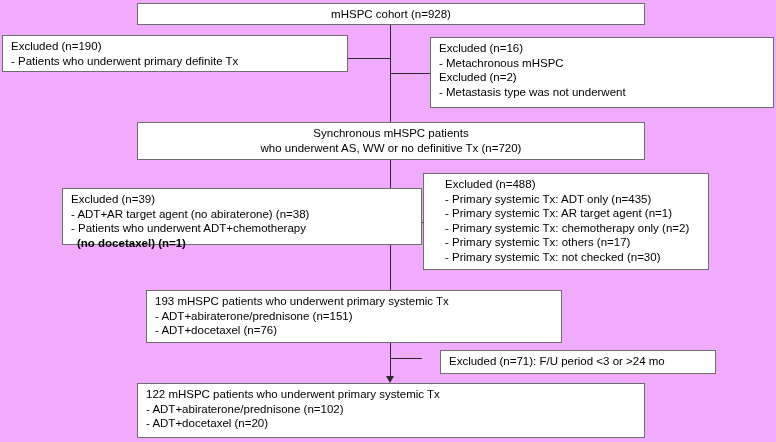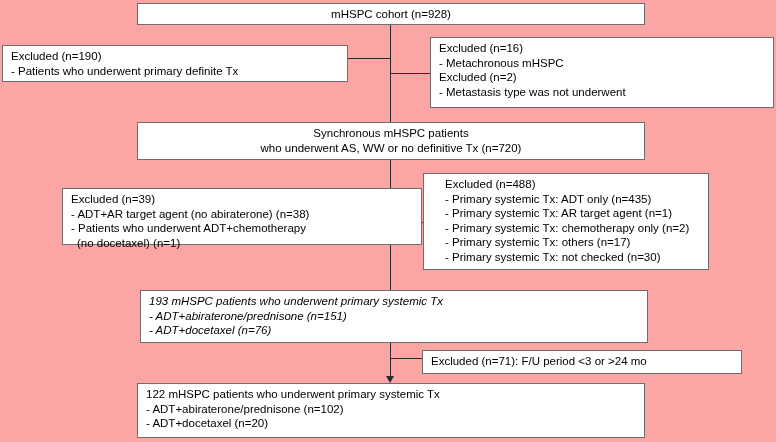--- a/index.html
+++ b/index.html
@@ -1,60 +1,60 @@
 <!DOCTYPE html>
 <html><head>
 <meta charset="utf-8">
 <style>
   html, body { margin: 0; padding: 0; background: #ffffff; }
   #canvas {
     position: relative;
     width: 776px;
     height: 442px;
-    background: #fca5a5;
+    background: #f0abfc;
     font-family: "Liberation Sans", sans-serif;
     font-size: 11.5px;
     line-height: 14.6px;
     color: #000000;
     overflow: hidden;
   }
   .box {
     position: absolute;
     background: #ffffff;
     border: 1px solid #6e6e6e;
     box-sizing: border-box;
     padding: 3px 8px;
     text-align: left;
   }
   .box.center { text-align: center; }
   .box .line { white-space: nowrap; }
-  .box .line.indent { padding-left: 6px; }
+  .box .line.indent { padding-left: 6px; font-weight: bold; }
   .connector {
     position: absolute;
     background: #2b2b2b;
   }
   .connector.h { height: 1px; }
   .connector.v { width: 1px; }
   .arrow-down {
     position: absolute;
     width: 0;
     height: 0;
     border-left: 4.5px solid transparent;
     border-right: 4.5px solid transparent;
     border-top: 7px solid #2b2b2b;
   }
   
   #box-cohort        { left: 137px; top: 3px;   width: 508px; height: 22px; }
-  #box-excl-definite { left: 2px;   top: 35px;  width: 346px; height: 37px; margin-top: 10px; }
+  #box-excl-definite { left: 2px;   top: 35px;  width: 346px; height: 37px; }
   #box-excl-metachr  { left: 430px; top: 37px;  width: 344px; height: 71px; }
   #box-synchronous   { left: 137px; top: 122px; width: 508px; height: 38px; }
   #box-excl-adt-ar   { left: 14px;   top: 188px; width: 360px; height: 57px; margin-left: 48px; }
   #box-excl-systemic { left: 423px; top: 173px; width: 286px; height: 97px; padding-left: 21px; }
-  #box-193           { left: 140px; top: 290px; width: 508px; height: 53px; font-style: italic; }
-  #box-excl-fu       { left: 422px; top: 350px; width: 320px; height: 24px; }
+  #box-193           { left: 146px; top: 290px; width: 416px; height: 53px; }
+  #box-excl-fu       { left: 440px; top: 350px; width: 276px; height: 24px; }
   #box-122           { left: 137px; top: 383px; width: 508px; height: 55px; }
   
   #line-v1 { left: 390px; top: 25px;  height: 97px; }
   #line-h1 { left: 348px; top: 58px;  width: 42px; }
   #line-h2 { left: 390px; top: 73px;  width: 40px; }
   #line-v2 { left: 390px; top: 160px; height: 130px; }
   #line-h3 { left: 362px; top: 222px; width: 61px; }
   #line-v3 { left: 390px; top: 343px; height: 34px; }
   #line-h4 { left: 390px; top: 358px; width: 32px; }
   #arrow-1 { left: 386px; top: 376px; }

